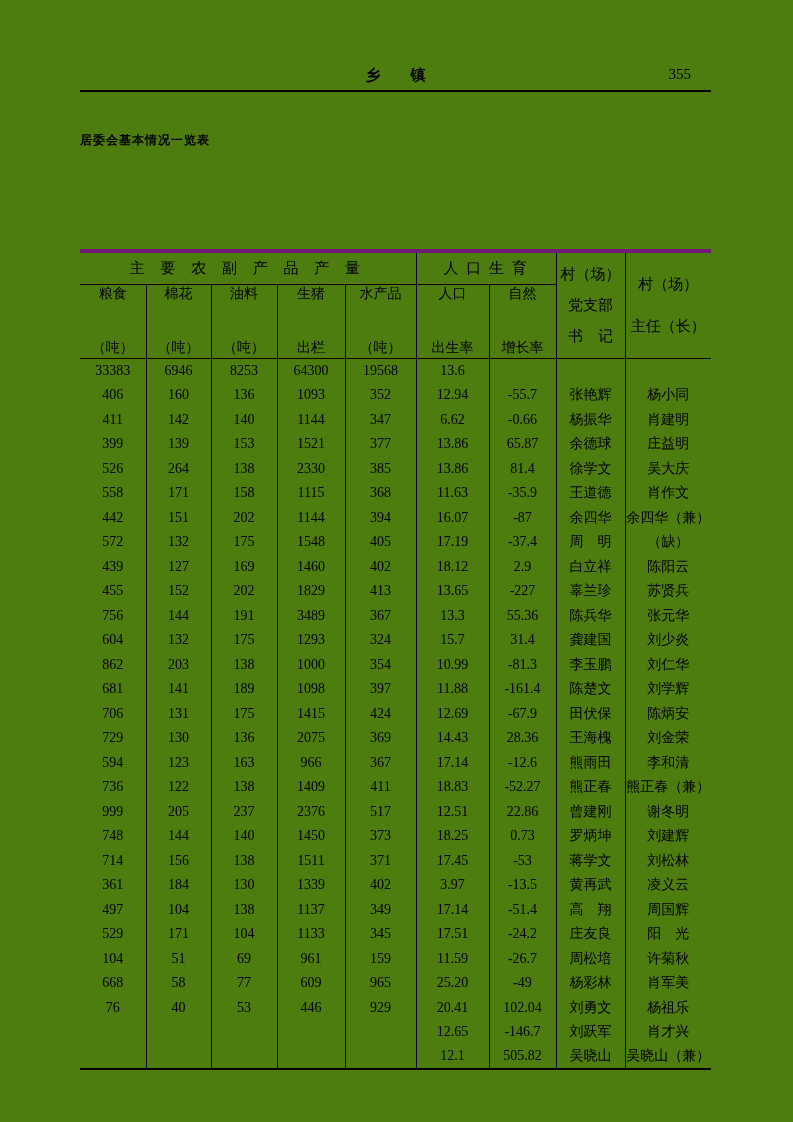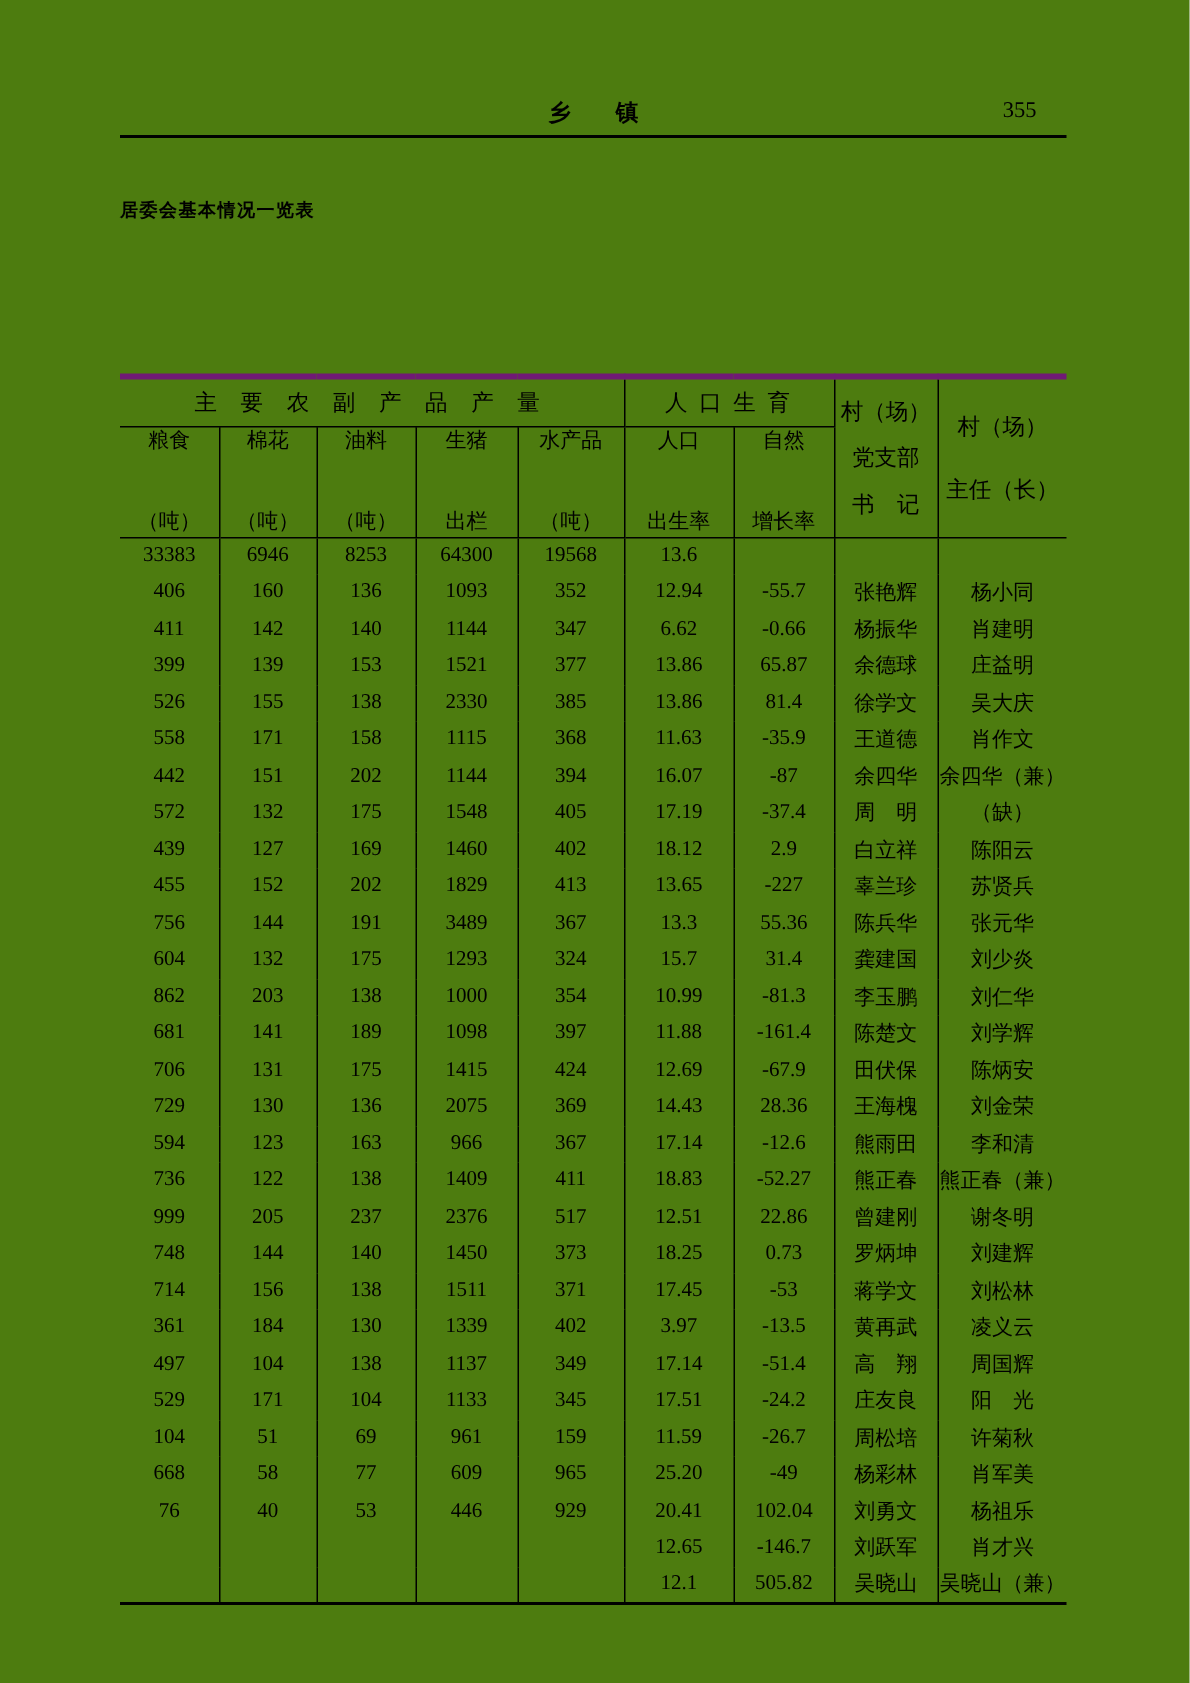--- a/index.html
+++ b/index.html
@@ -183,21 +183,21 @@
           <td>153</td>
           <td>1521</td>
           <td>377</td>
           <td>13.86</td>
           <td>65.87</td>
           <td>余德球</td>
           <td>庄益明</td>
         </tr>
         <tr>
           <td>526</td>
-          <td>155</td>
+          <td>264</td>
           <td>138</td>
           <td>2330</td>
           <td>385</td>
           <td>13.86</td>
           <td>81.4</td>
           <td>徐学文</td>
           <td>吴大庆</td>
         </tr>
         <tr>
           <td>558</td>

